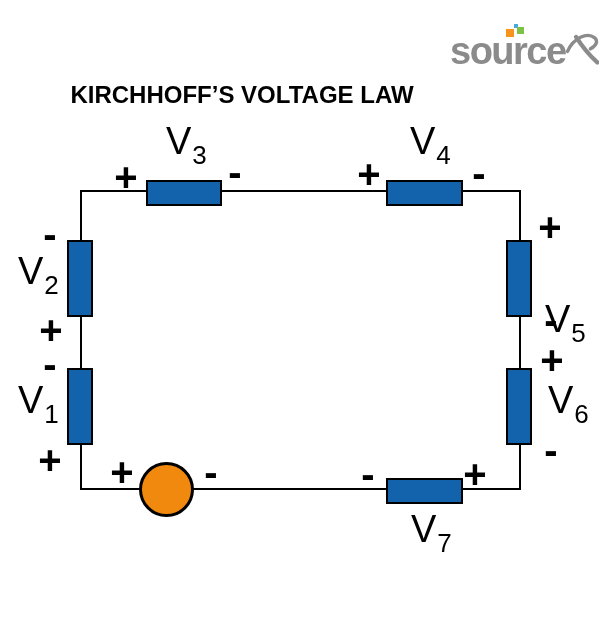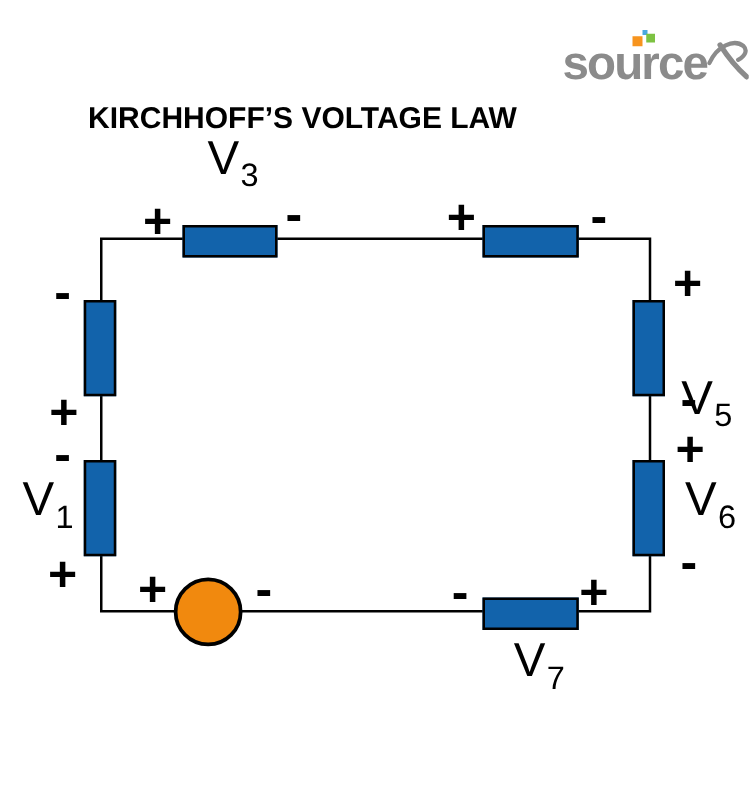--- a/index.html
+++ b/index.html
@@ -29,21 +29,21 @@
   #res-v7{left:386px;top:478px;width:77px;height:26px;}
   #res-v2{left:67px;top:240px;width:26px;height:77px;}
   #res-v1{left:67px;top:368px;width:26px;height:77px;}
   #res-v5{left:506px;top:240px;width:26px;height:77px;}
   #res-v6{left:506px;top:368px;width:26px;height:77px;}
   .source{position:absolute;left:139px;top:462px;width:55px;height:55px;border-radius:50%;
     background:var(--src-orange,#F1890E);border:3px solid #000;box-sizing:border-box;}
   
   .vlabel{position:absolute;font-size:38px;line-height:1;font-weight:400;}
   .vlabel .subn{font-size:26px;position:relative;top:10px;margin-left:1px;}
-  #lab-v3{left:166px;top:108px;}
+  #lab-v3{left:166px;top:122px;}
   #lab-v4{left:410px;top:122px;}
   #lab-v2{left:18px;top:252px;}
   #lab-v1{left:18px;top:381px;}
   #lab-v5{left:545px;top:252px;margin-top:48px;}
   #lab-v6{left:548px;top:381px;}
   #lab-v7{left:411px;top:510px;}
   
   .sign{position:absolute;font-size:40px;font-weight:700;line-height:1;
     transform:translate(-50%,-50%);}
   #sg-v3p{left:126px;top:177px;} #sg-v3m{left:235px;top:172px;}
@@ -82,20 +82,22 @@
   <div class="res" id="res-v4"></div>
   <div class="res" id="res-v2"></div>
   <div class="res" id="res-v1"></div>
   <div class="res" id="res-v5"></div>
   <div class="res" id="res-v6"></div>
   <div class="res" id="res-v7"></div>
 
   <div class="source"></div>
 
   <div class="vlabel" id="lab-v3"><span>V</span><span class="subn">3</span></div>
+  <div class="vlabel" id="lab-v4"><span>V</span><span class="subn">4</span></div>
+  <div class="vlabel" id="lab-v2"><span>V</span><span class="subn">2</span></div>
   <div class="vlabel" id="lab-v1"><span>V</span><span class="subn">1</span></div>
   <div class="vlabel" id="lab-v5"><span>V</span><span class="subn">5</span></div>
   <div class="vlabel" id="lab-v6"><span>V</span><span class="subn">6</span></div>
   <div class="vlabel" id="lab-v7"><span>V</span><span class="subn">7</span></div>
 
   <span class="sign" id="sg-v3p">+</span>
   <span class="sign" id="sg-v3m">-</span>
   <span class="sign" id="sg-v4p">+</span>
   <span class="sign" id="sg-v4m">-</span>
   <span class="sign" id="sg-v2m">-</span>

